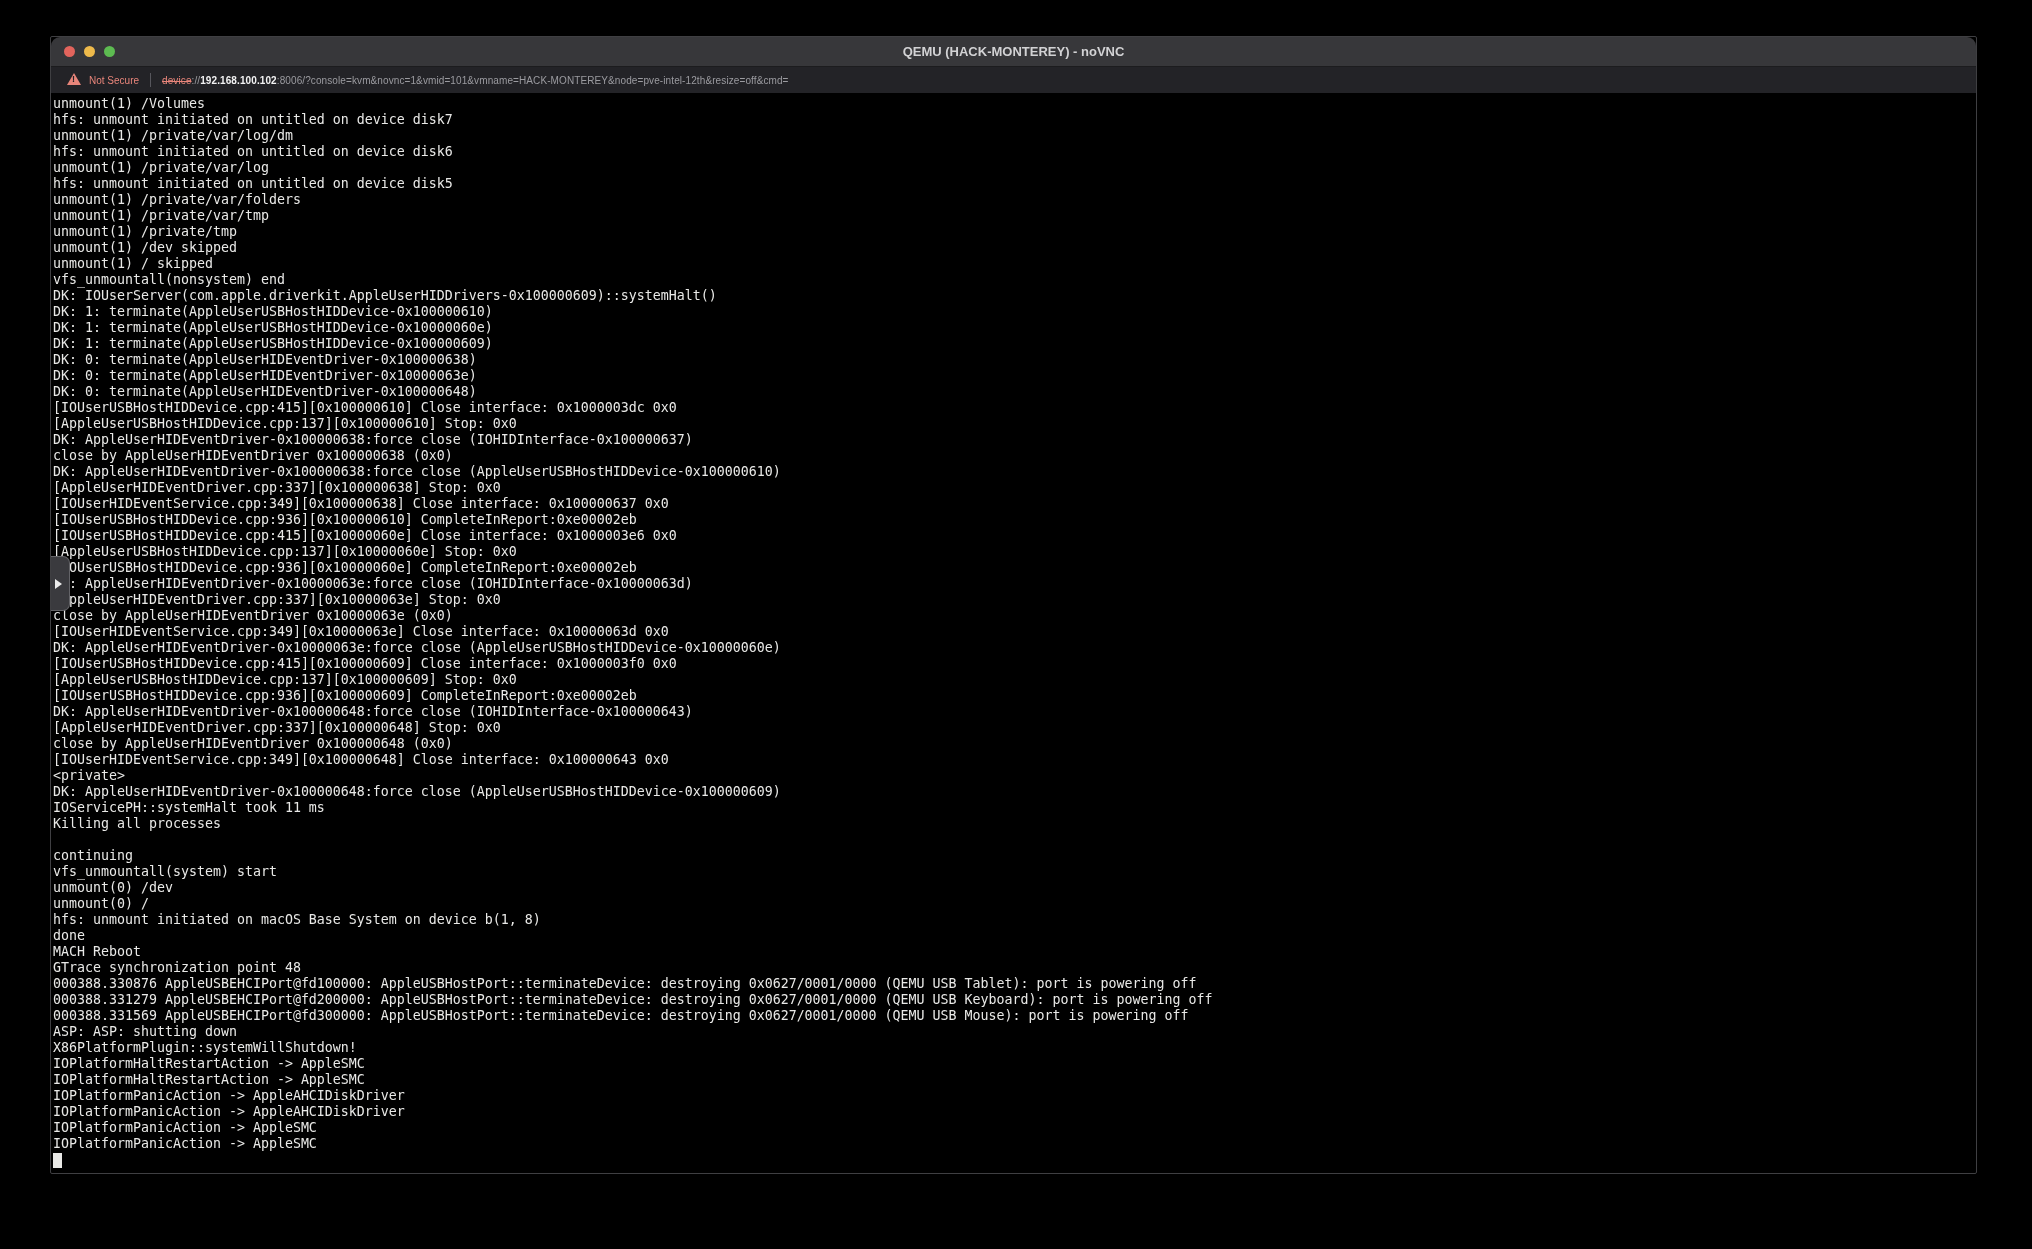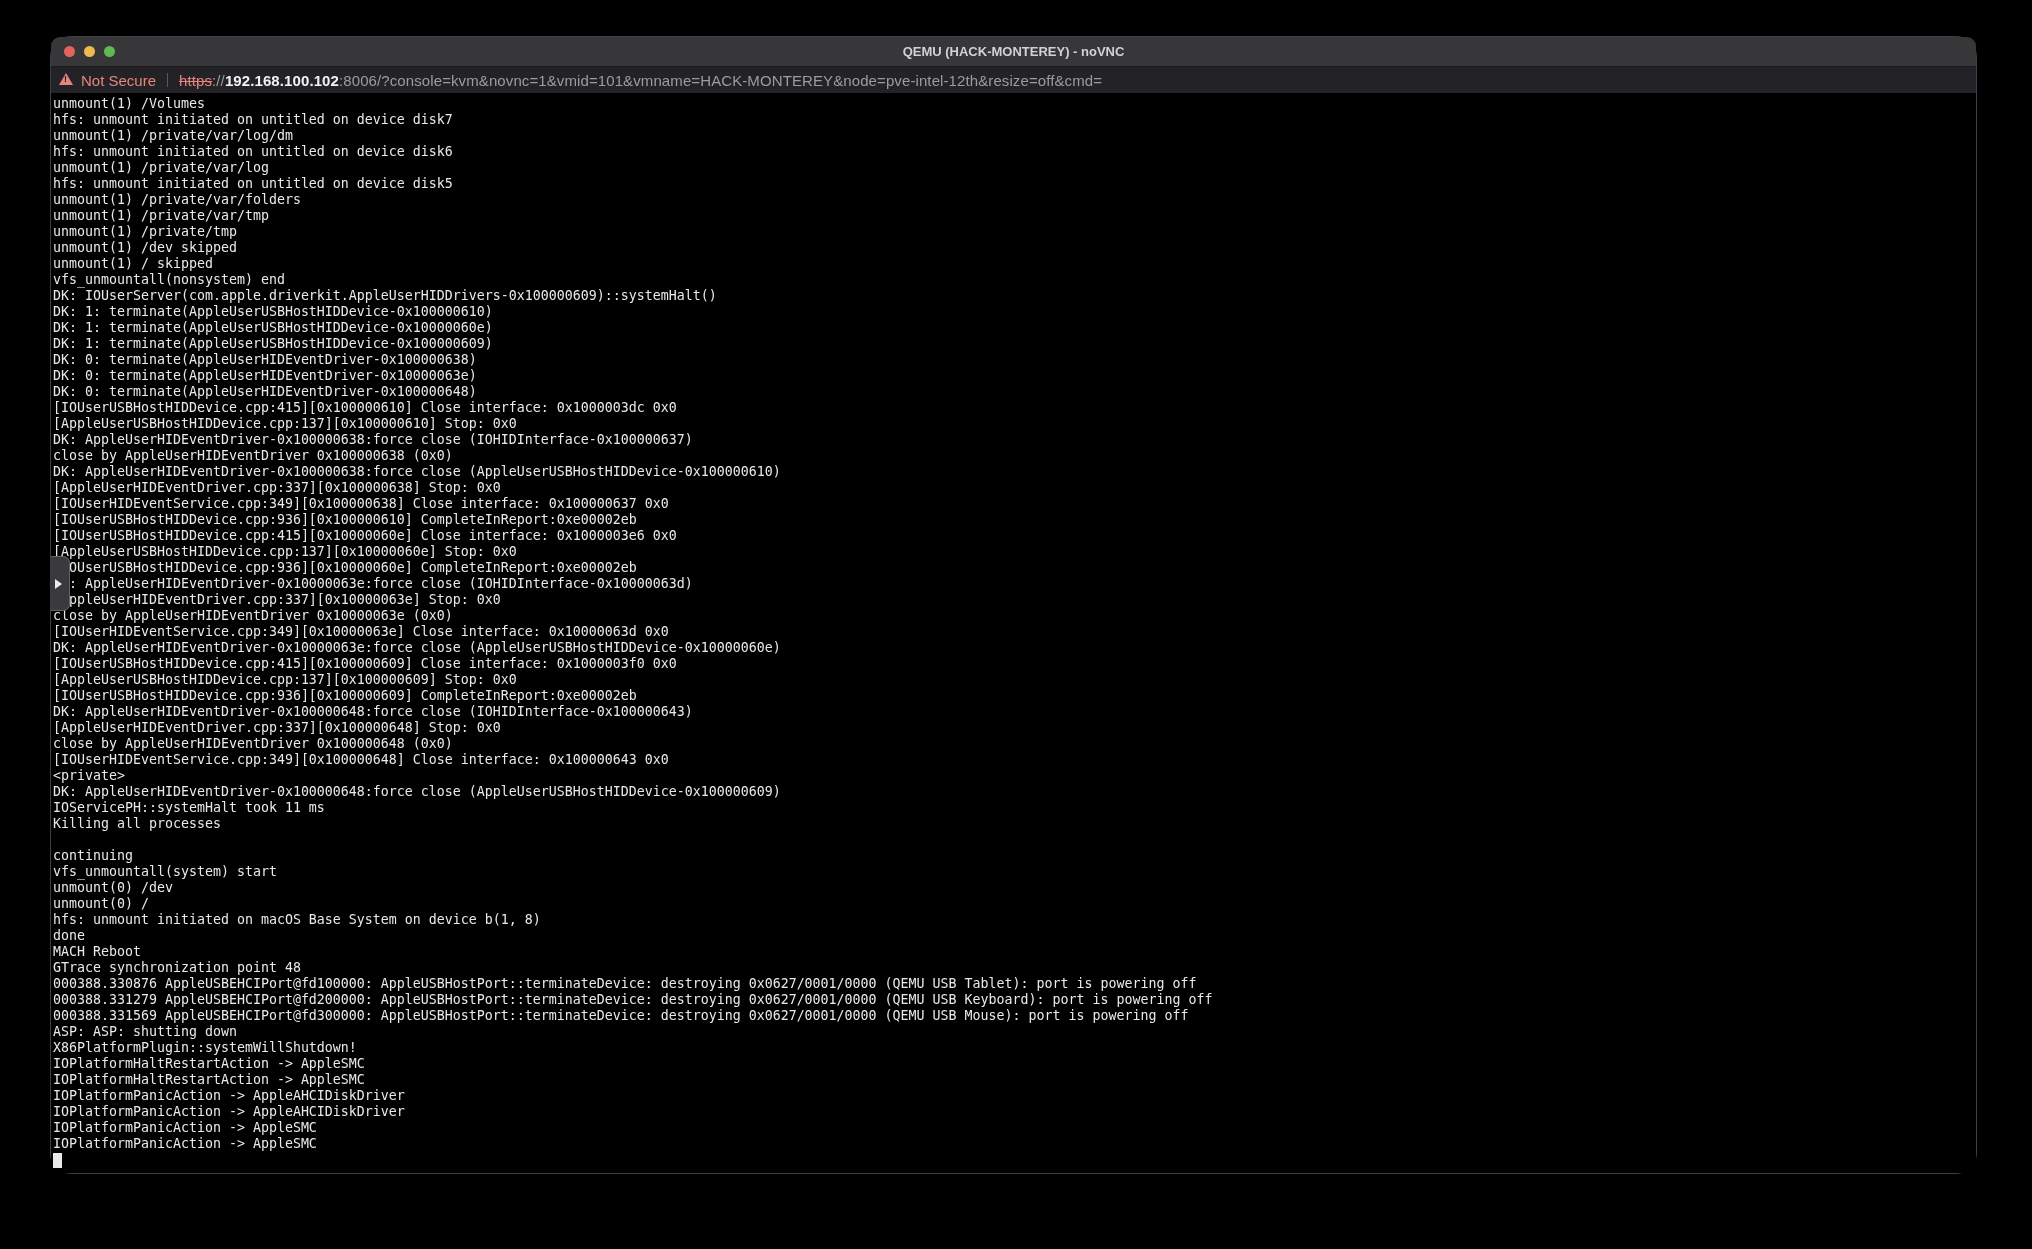--- a/index.html
+++ b/index.html
@@ -17,36 +17,36 @@
     --light-minimize:#eeba4b;
     --light-maximize:#5dbb51;
     --handle-bg:#3a3a3e;
     --handle-border:#636367;
   }
   *{box-sizing:border-box;margin:0;padding:0;}
   html,body{width:2032px;height:1249px;background:#000;overflow:hidden;
     font-family:"Liberation Sans",sans-serif;}
   .desktop{position:absolute;inset:0;background:#000;}
   .window{position:absolute;left:50px;top:36px;width:1927px;height:1138px;
-    background:#000;border:1px solid var(--window-border);border-radius:21px;}
+    background:#000;border:1px solid var(--window-border);border-radius:2px;}
   
   .titlebar{position:relative;height:29px;background:var(--titlebar-bg);
     border-radius:9px 9px 0 0;}
   .lights{position:absolute;left:13px;top:0;bottom:0;display:flex;
     align-items:center;gap:9px;}
   .light{width:11px;height:11px;border-radius:50%;}
   .light.close{background:var(--light-close);}
   .light.min{background:var(--light-minimize);}
   .light.max{background:var(--light-maximize);}
   .window-title{position:absolute;left:0;right:0;top:0;height:29px;
     display:flex;align-items:center;justify-content:center;
     font-size:13px;font-weight:700;color:var(--title-text);}
   
   .urlbar{height:27px;background:var(--urlbar-bg);border-top:1px solid var(--seam);
-    display:flex;align-items:center;padding-left:8px;font-size:15px;
+    display:flex;align-items:center;padding-left:16px;font-size:10px;
     white-space:nowrap;overflow:hidden;}
   .warn-icon{position:relative;width:0;height:0;flex:0 0 auto;
     border-left:7px solid transparent;border-right:7px solid transparent;
     border-bottom:12px solid var(--warning);margin-top:-2px;}
   .warn-icon::after{content:"!";position:absolute;left:-2px;top:1px;
     font-size:9px;font-weight:700;color:var(--urlbar-bg);}
   .notsecure-text{margin-left:8px;color:var(--warning);}
   .vdivider{width:1px;height:14px;background:var(--divider);margin:0 11px;}
   .url{color:var(--muted);letter-spacing:.1px;}
   .url .scheme{color:var(--warning);text-decoration:line-through;}
@@ -81,21 +81,21 @@
         <span class="light min"></span>
         <span class="light max"></span>
       </div>
       <div class="window-title">QEMU (HACK-MONTEREY) - noVNC</div>
     </div>
 
     <div class="urlbar">
       <span class="warn-icon"></span>
       <span class="notsecure-text">Not Secure</span>
       <span class="vdivider"></span>
-      <span class="url"><span class="scheme">https</span><span>://</span><span class="host">192.168.100.102</span><span>:8006/?console=kvm&amp;novnc=1&amp;vmid=101&amp;vmname=HACK-MONTEREY&amp;node=pve-intel-12th&amp;resize=off&amp;cmd=</span></span>
+      <span class="url"><span class="scheme">device</span><span>://</span><span class="host">192.168.100.102</span><span>:8006/?console=kvm&amp;novnc=1&amp;vmid=101&amp;vmname=HACK-MONTEREY&amp;node=pve-intel-12th&amp;resize=off&amp;cmd=</span></span>
     </div>
 
     <div class="content">
       <pre class="console">unmount(1) /Volumes
 hfs: unmount initiated on untitled on device disk7
 unmount(1) /private/var/log/dm
 hfs: unmount initiated on untitled on device disk6
 unmount(1) /private/var/log
 hfs: unmount initiated on untitled on device disk5
 unmount(1) /private/var/folders

